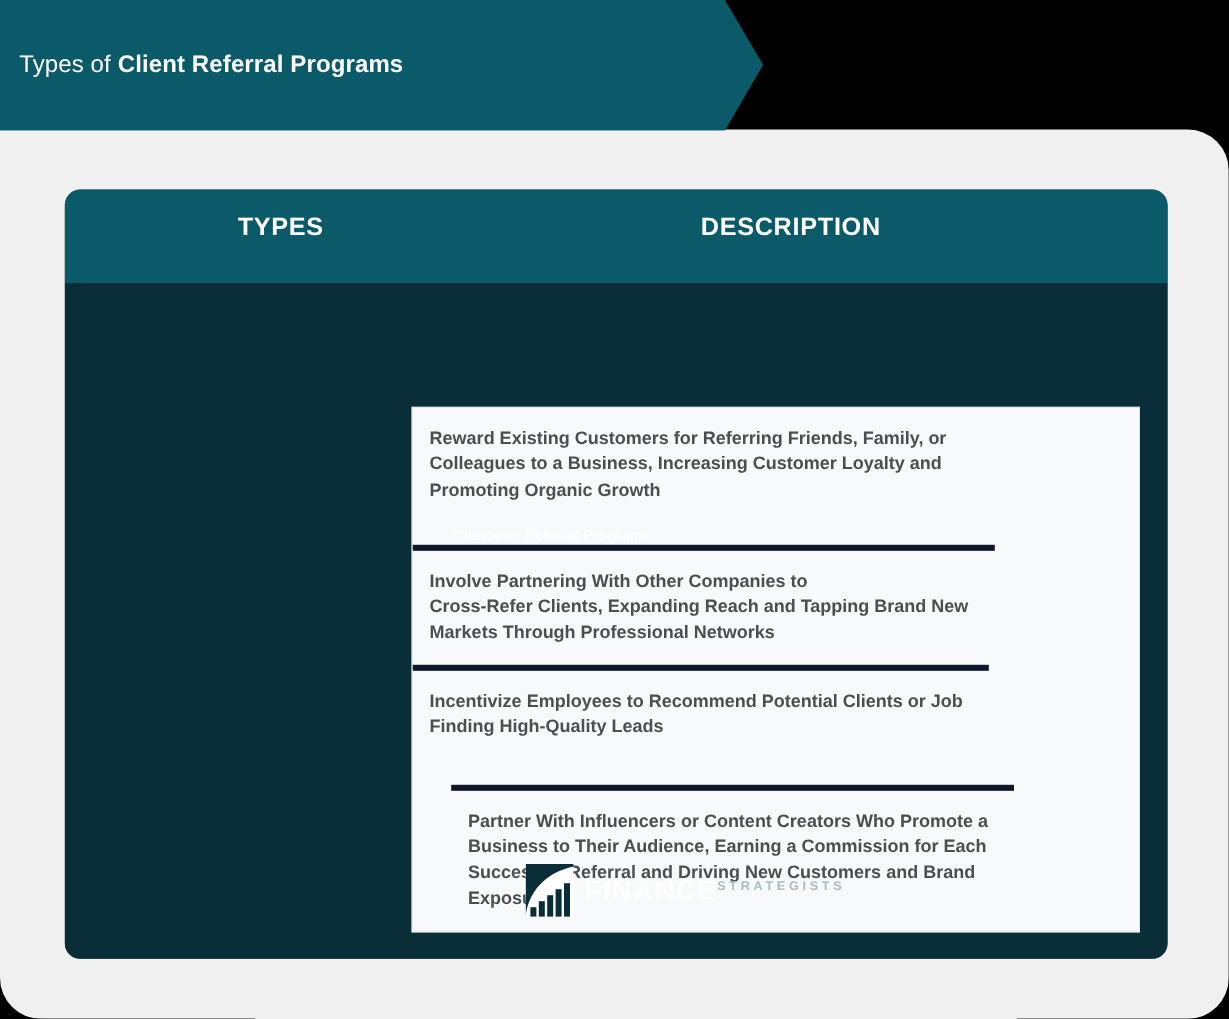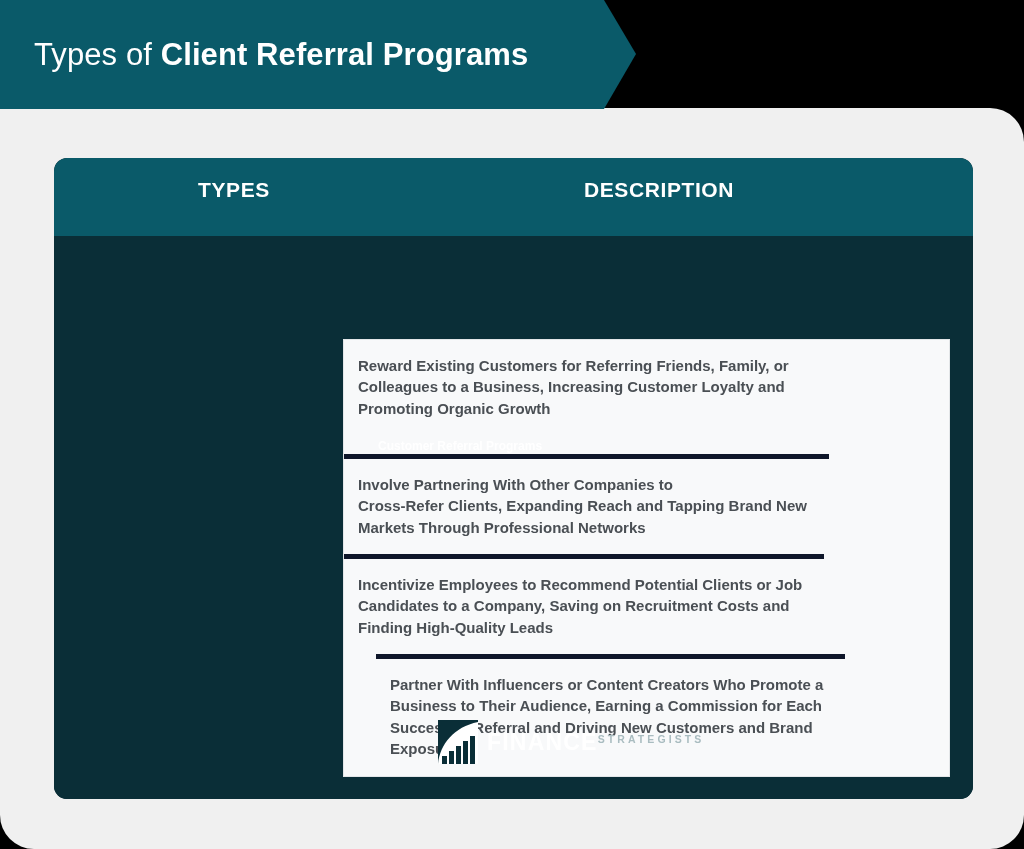--- a/index.html
+++ b/index.html
@@ -33,22 +33,22 @@
   .title-banner {
     position:absolute;
     left:0; top:0;
     width:636px; height:109px;
     background:#0A5A69;
     -webkit-clip-path:polygon(0 0, 604px 0, 636px 54px, 604px 109px, 0 109px);
     clip-path:polygon(0 0, 604px 0, 636px 54px, 604px 109px, 0 109px);
     display:flex; align-items:center;
   }
   .title-text {
-    padding-left:34px;
-    font-size:31px;
+    padding-left:16px;
+    font-size:20px;
     font-weight:300;
     color:#FFFFFF;
     letter-spacing:0.1px;
     white-space:nowrap;
   }
   .title-text .strong { font-weight:bold; }
 
   
   .card {
     position:absolute;
@@ -171,21 +171,20 @@
             <span class="brk">Involve Partnering With Other Companies to</span>
             <span class="brk">Cross-Refer Clients, Expanding Reach and Tapping Brand New</span>
             <span class="brk">Markets Through Professional Networks</span>
           </div>
         </div>
 
         <div class="row" style="min-height:100px;">
           <div class="type-cell" style="top:214px; height:100px;"></div>
           <div class="desc-cell">
             <span class="brk">Incentivize Employees to Recommend Potential Clients or Job</span>
-            <span class="brk">Candidates to a Company, Saving on Recruitment Costs and</span>
             <span class="brk">Finding High-Quality Leads</span>
           </div>
         </div>
 
         <div class="row" style="min-height:122px;margin-left:32px;">
 
           <div class="desc-cell">
             <span class="brk">Partner With Influencers or Content Creators Who Promote a</span>
             <span class="brk">Business to Their Audience, Earning a Commission for Each</span>
             <span class="brk">Successful Referral and Driving New Customers and Brand</span>

